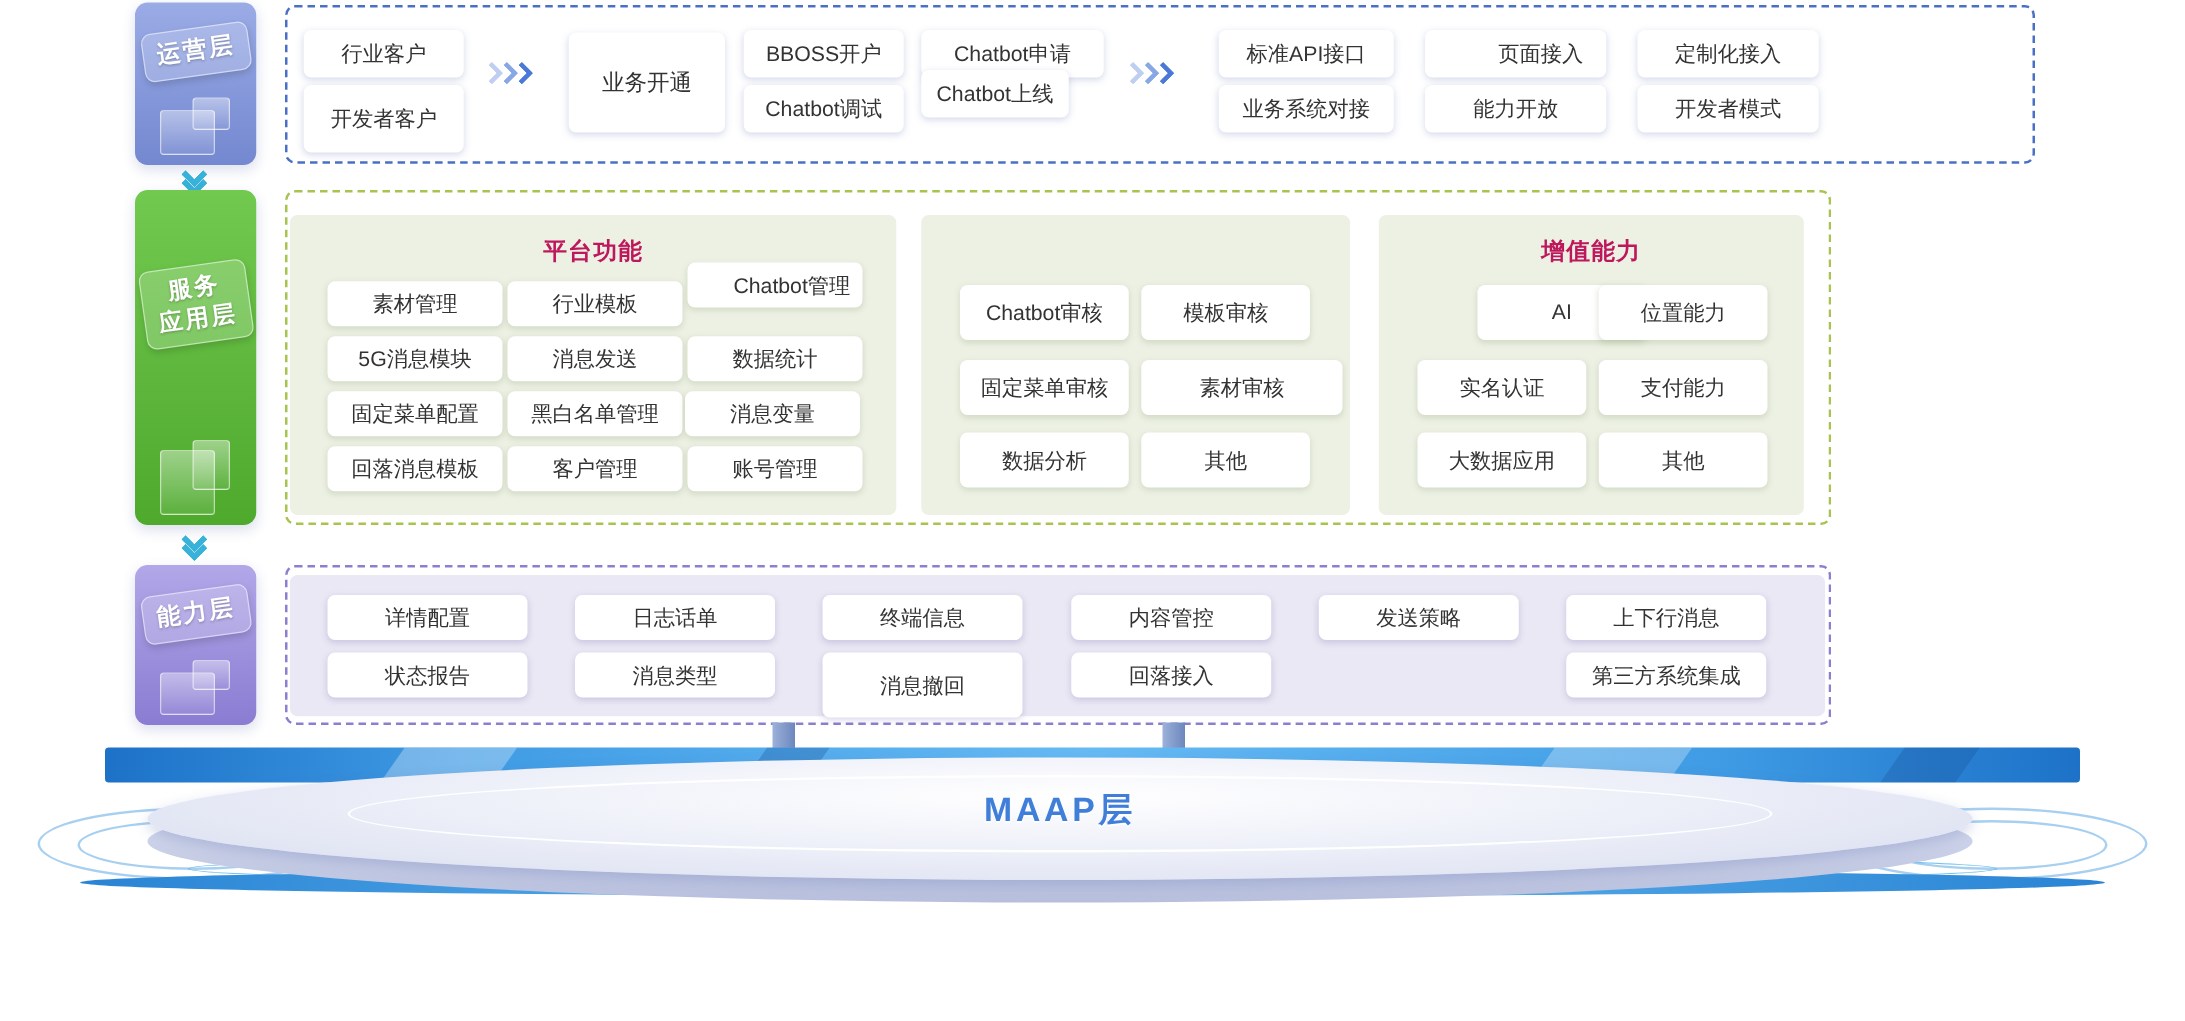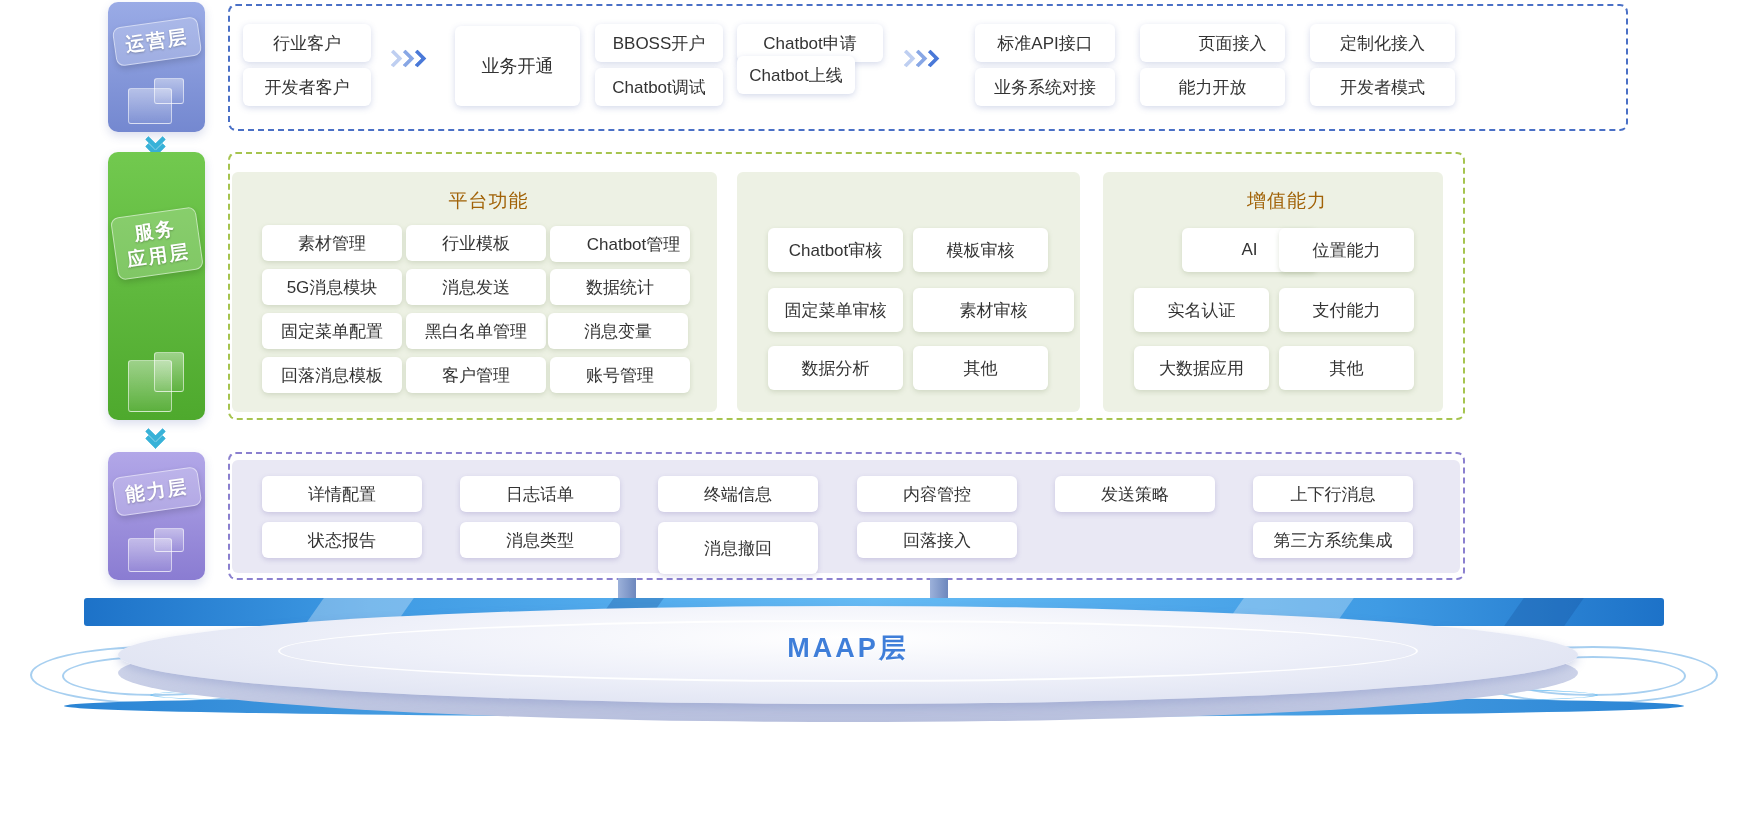--- a/index.html
+++ b/index.html
@@ -33,21 +33,21 @@
   .wbox { position:absolute; background:#fff; border-radius:6px;
     box-shadow:0 2px 6px rgba(88,106,176,.25);
     display:flex; align-items:center; justify-content:center;
     font-size:17px; color:#333; text-align:center; }
   .wbox.big { font-size:18px;text-align:right; }
 
   
   .section { position:absolute; background:#edf1e4; border-radius:6px; }
   .section .wbox { box-shadow:0 2px 5px rgba(110,130,80,.22); }
   .section-title { position:absolute; top:16px; left:0; width:100%; text-align:center;
-    font-size:19px; font-weight:normal; color:#a16207; letter-spacing:1px;margin-left:14px; }
+    font-size:19px; font-weight:bold; color:#be185d; letter-spacing:1px; }
   .cap-card { position:absolute; background:#e9e8f4; border-radius:6px; }
   .cap-card .wbox { box-shadow:0 2px 5px rgba(110,100,170,.25); }
 
   
   .chev-group { position:absolute; display:flex; align-items:center; }
   .chev { width:13px; height:13px; border-top:4px solid #4a79d8; border-right:4px solid #4a79d8;
     transform:rotate(45deg); margin-left:-1px; border-radius:1px; }
   .chev:nth-child(1){ opacity:.35; } .chev:nth-child(2){ opacity:.65; }
   .chev-down-group { position:absolute; display:flex; flex-direction:column; align-items:center; }
   .chevd { width:15px; height:15px; border-left:5px solid #38b2d8; border-bottom:5px solid #38b2d8;
@@ -96,21 +96,21 @@
     </div>
     <div class="tower" style="height:48px;">
       <i class="cube c1" style="height:36px;"></i>
         <i class="cube c2" style="height:26px;"></i>
     </div>
   </div>
 
   <div class="panel panel-op" style="left:228px; top:4px; width:1400px; height:127px;"></div>
 
   <div class="wbox" style="left:243px; top:24px; width:128px; height:38px;">行业客户</div>
-  <div class="wbox" style="left:243px; top:68px; width:128px; height:38px;">开发者客户</div>
+  <div class="wbox" style="left:243px; top:68px; width:128px; height:54px;">开发者客户</div>
 
   <div class="chev-group" style="left:388px; top:52px;">
     <i class="chev"></i>
       <i class="chev"></i>
       <i class="chev"></i>
   </div>
 
   <div class="wbox big" style="left:455px; top:26px; width:125px; height:80px;">业务开通</div>
 
   <div class="wbox" style="left:595px; top:24px; width:128px; height:38px;">BBOSS开户</div>
@@ -146,21 +146,21 @@
         <i class="cube c2"></i>
     </div>
   </div>
 
   <div class="panel panel-sv" style="left:228px; top:152px; width:1237px; height:268px;"></div>
 
   <div class="section" style="left:232px; top:172px; width:485px; height:240px;">
     <div class="section-title">平台功能</div>
     <div class="wbox" style="left:30px;  top:53px;  width:140px; height:36px;">素材管理</div>
     <div class="wbox" style="left:174px; top:53px;  width:140px; height:36px;">行业模板</div>
-    <div class="wbox" style="left:318px; top:54px;  width:140px; height:36px;padding-left:27px;">Chatbot管理</div>
+    <div class="wbox" style="left:318px; top:38px;  width:140px; height:36px;padding-left:27px;">Chatbot管理</div>
     <div class="wbox" style="left:30px;  top:97px;  width:140px; height:36px;">5G消息模块</div>
     <div class="wbox" style="left:174px; top:97px;  width:140px; height:36px;">消息发送</div>
     <div class="wbox" style="left:318px; top:97px;  width:140px; height:36px;">数据统计</div>
     <div class="wbox" style="left:30px;  top:141px; width:140px; height:36px;">固定菜单配置</div>
     <div class="wbox" style="left:174px; top:141px; width:140px; height:36px;">黑白名单管理</div>
     <div class="wbox" style="left:316px; top:141px; width:140px; height:36px;">消息变量</div>
     <div class="wbox" style="left:30px;  top:185px; width:140px; height:36px;">回落消息模板</div>
     <div class="wbox" style="left:174px; top:185px; width:140px; height:36px;">客户管理</div>
     <div class="wbox" style="left:318px; top:185px; width:140px; height:36px;">账号管理</div>
   </div>

